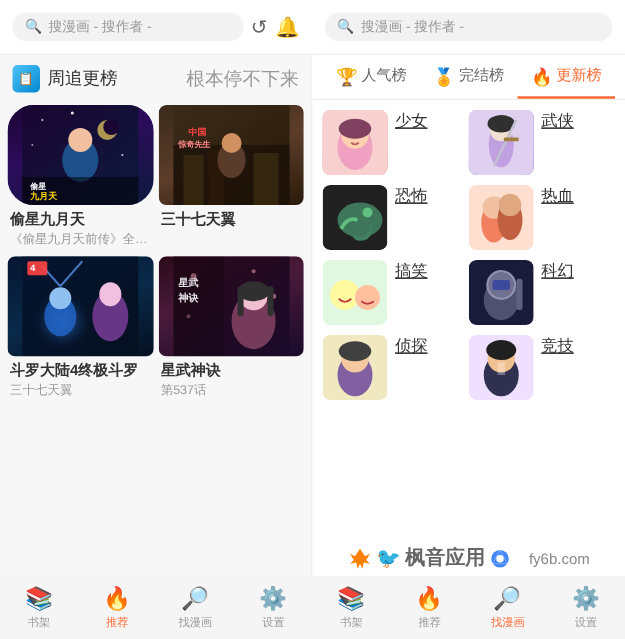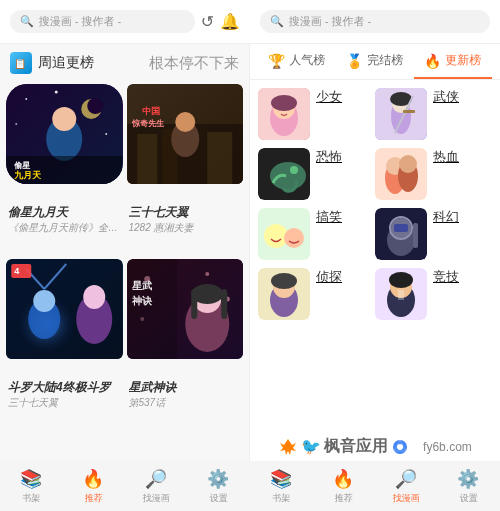--- a/index.html
+++ b/index.html
@@ -99,28 +99,27 @@
       padding: 4px 6px;
     }
     .comic-card {
       position: relative;
       border-radius: 6px;
       overflow: hidden;
       cursor: pointer;
     }
     .comic-thumb {
       width: 100%;
-      height: 100px;
+      height: 80px;
       border-radius: 6px;
       position: relative;
       overflow: hidden;
     }
     .comic-info {
-      padding: 20px 2px;
-      font-style: italic;
+      padding: 3px 2px;
     }
     .comic-title {
       font-size: 12px;
       font-weight: bold;
       color: #333;
       white-space: nowrap;
       overflow: hidden;
       text-overflow: ellipsis;
     }
     .comic-desc {
@@ -367,21 +366,20 @@
 
             <text x="15" y="30" font-size="9" fill="#ff4444" font-weight="bold">中国</text>
             <text x="5" y="42" font-size="8" fill="#ff8888" font-weight="bold">惊奇先生</text>
 
             <ellipse cx="58" cy="55" rx="14" ry="18" fill="#604030" opacity="0.9"></ellipse>
             <ellipse cx="58" cy="38" rx="10" ry="10" fill="#d09060"></ellipse>
           </svg>
         </div>
         <div class="comic-info">
           <div class="comic-title">三十七天翼</div>
-          <div class="comic-desc">1282 惠湘夫妻</div>
         </div>
       </div>
 
       <div class="comic-card">
         <div class="comic-thumb thumb-blue">
           <svg width="100%" height="100%" viewBox="0 0 116 100">
             <defs>
               <linearGradient id="g3" x1="0" y1="0" x2="1" y2="1">
                 <stop offset="0%" stop-color="#051530"></stop>
                 <stop offset="100%" stop-color="#051020"></stop>

